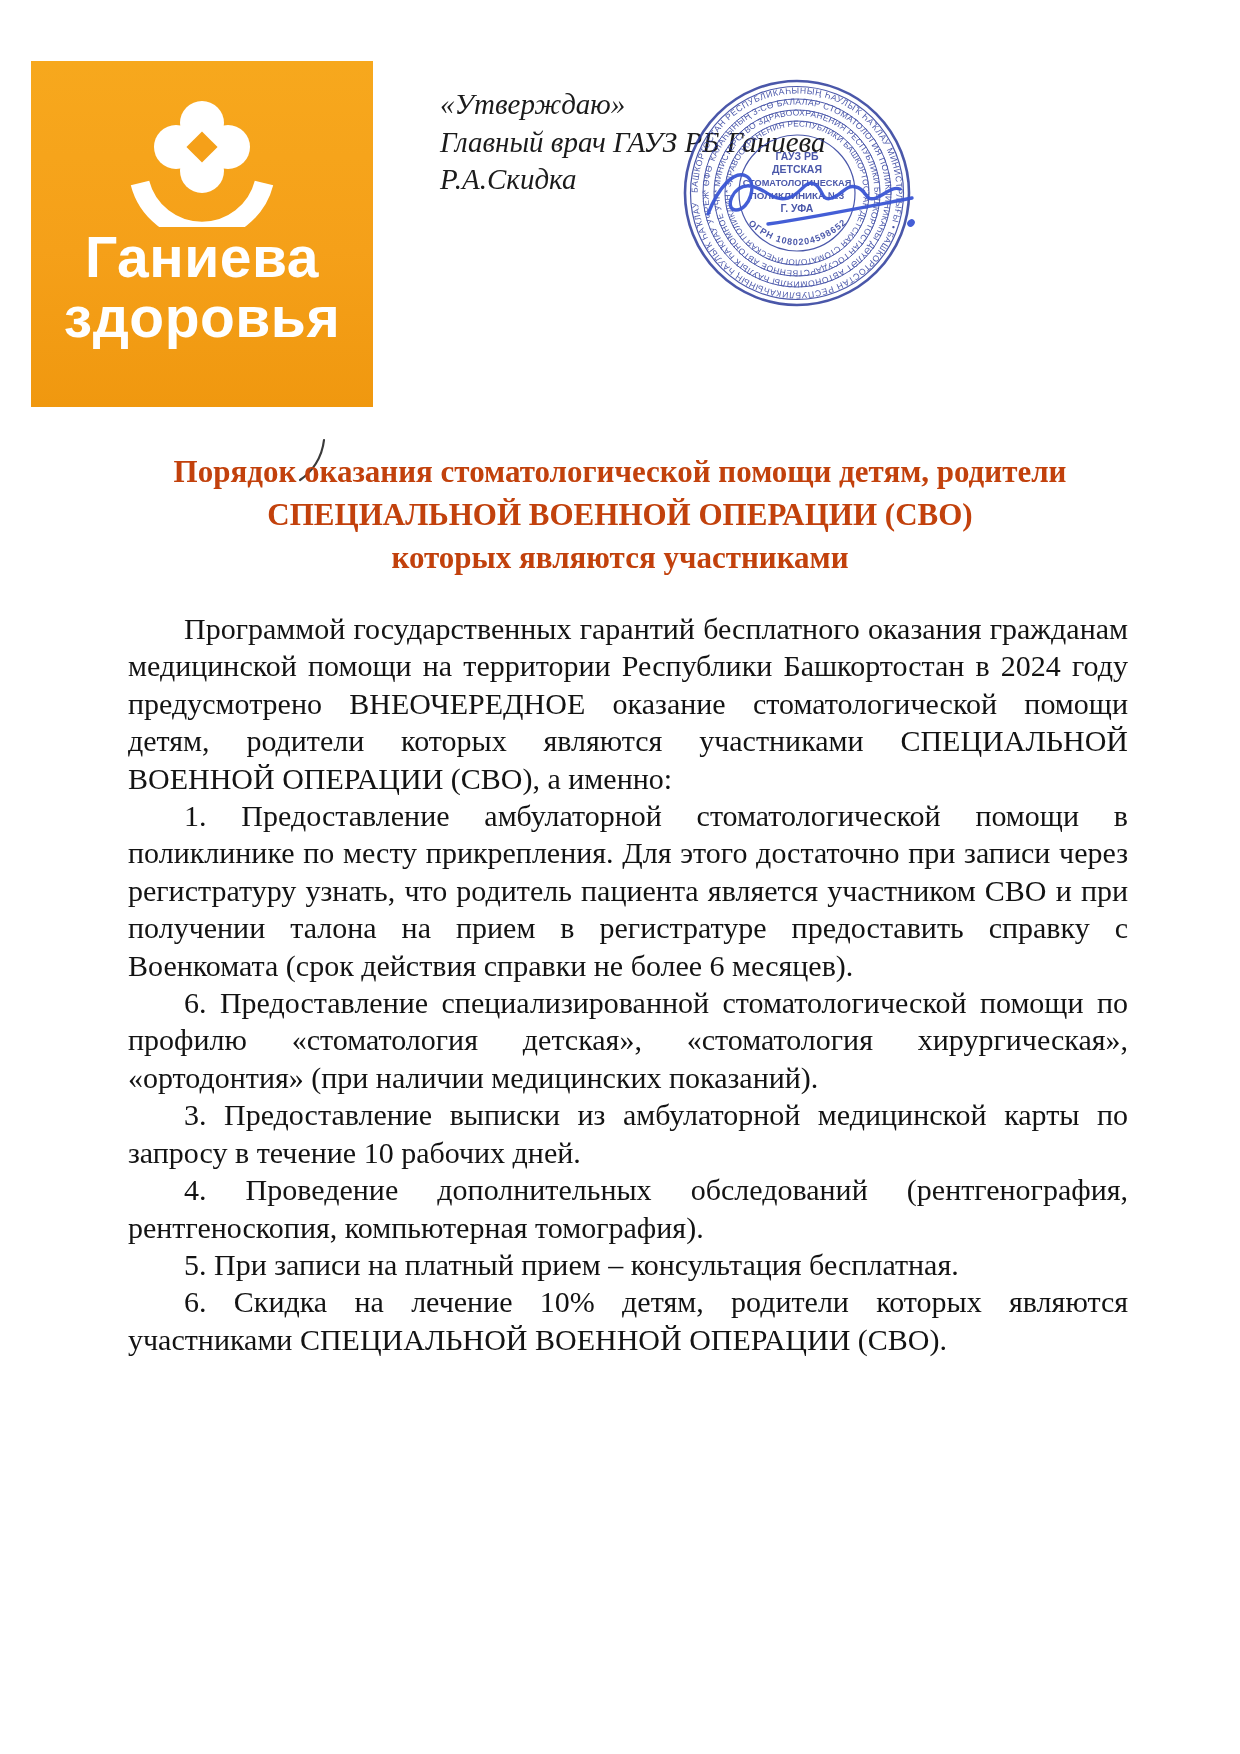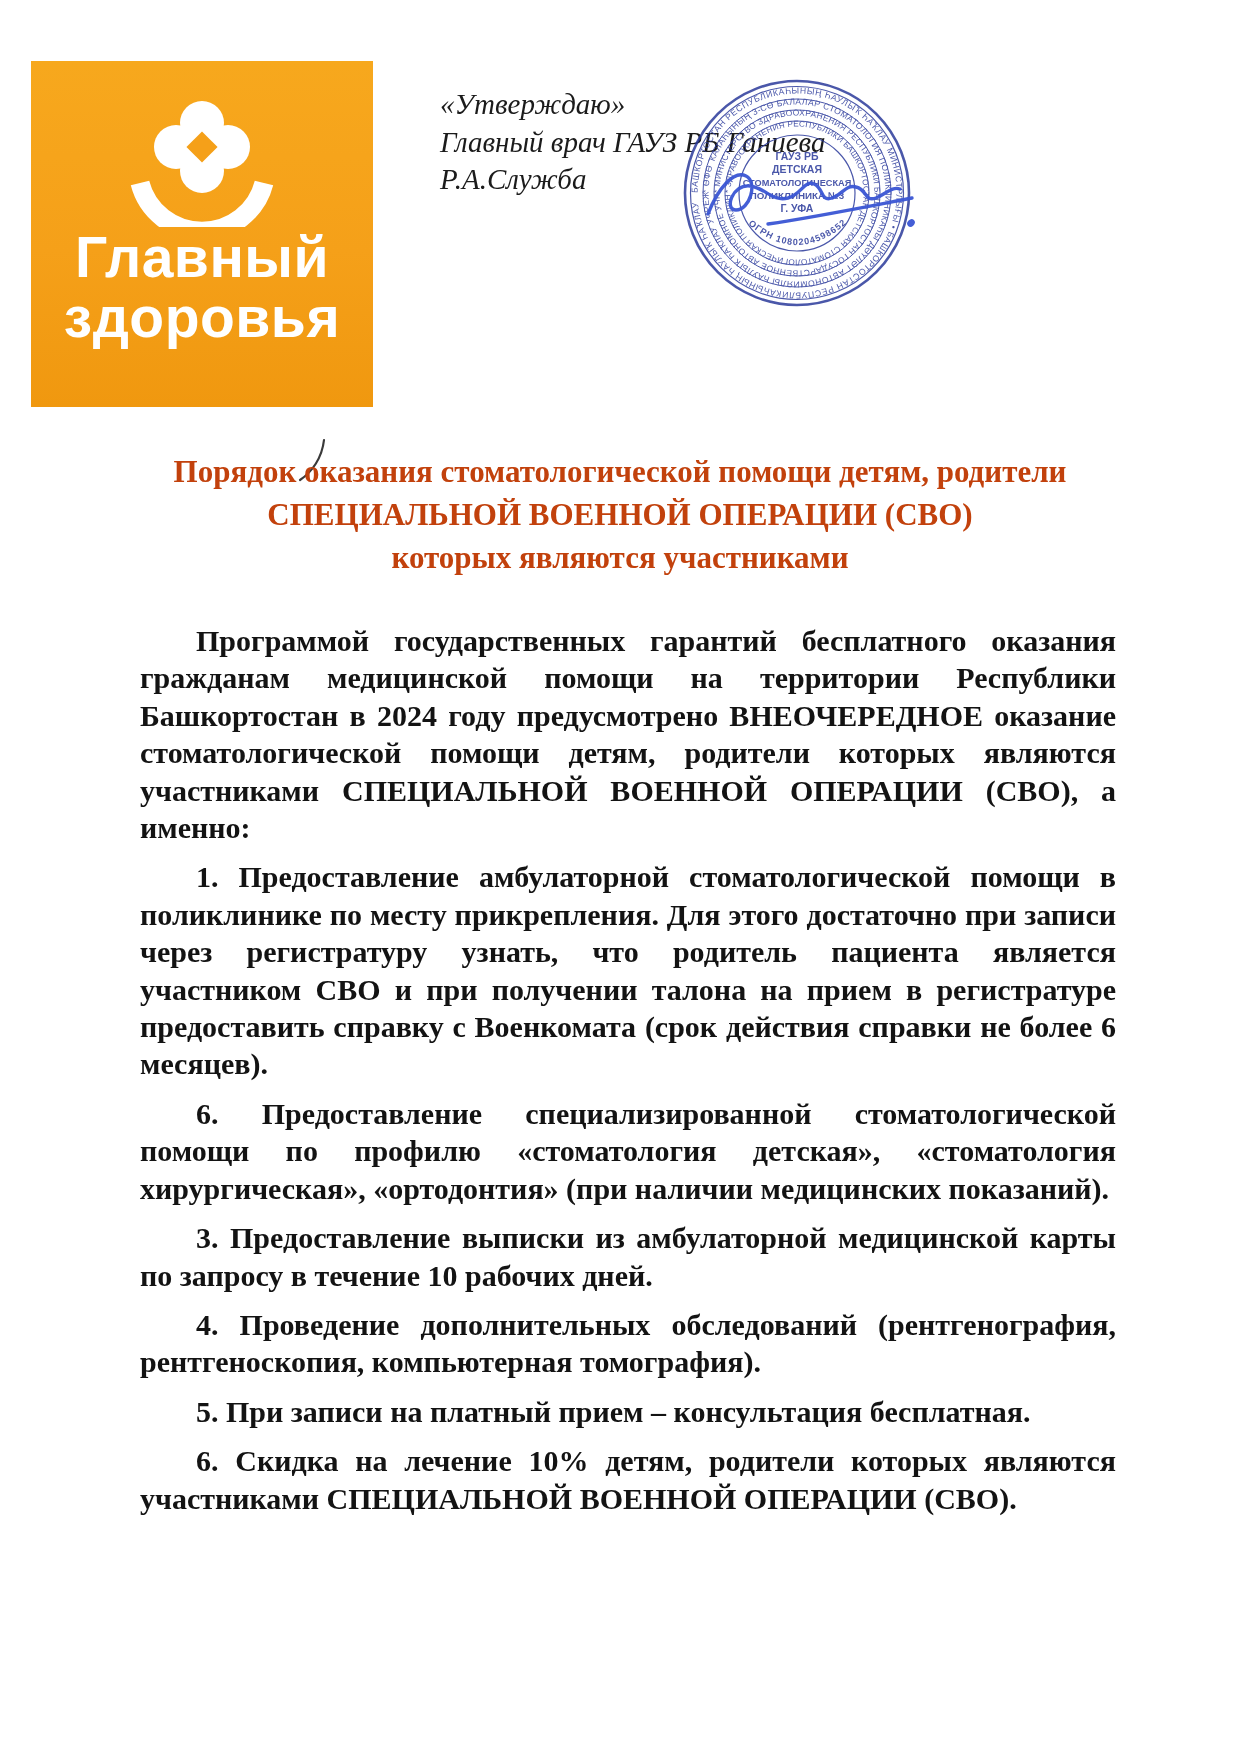--- a/index.html
+++ b/index.html
@@ -36,46 +36,46 @@
   
   .doc-title{
     position:absolute;left:70px;top:450px;width:1100px;text-align:center;
     font-weight:bold;font-size:31px;line-height:43px;color:#c2410c;
   }
   
   .doc-body{
     position:absolute;left:128px;top:610px;width:1000px;
     font-size:30px;line-height:37.4px;text-align:justify;color:#131313;
   }
-  .doc-body p{margin:12px;text-indent:56px;font-weight:bold;}
+  .doc-body p{margin:0;text-indent:56px;}
 </style>
 </head>
 <body>
 
 <div class="page">
 
   <div class="logo">
     <svg class="logo-icon" width="180" height="130" viewBox="0 0 180 130">
       <g fill="#ffffff">
         <circle cx="90" cy="26" r="22"></circle>
         <circle cx="64" cy="50" r="22"></circle>
         <circle cx="116" cy="50" r="22"></circle>
         <circle cx="90" cy="74" r="22"></circle>
       </g>
       <rect x="79" y="39" width="22" height="22" fill="#F5A019" transform="rotate(45 90 50)"></rect>
       <path d="M 28 86 A 64 64 0 0 0 152 86" stroke="#ffffff" stroke-width="19" fill="none"></path>
     </svg>
-    <div class="logo-text">Главный</div>
+    <div class="logo-text">Ганиева</div>
     <div class="logo-text">здоровья</div>
   </div>
 
   <div class="approval">
     <div>«Утверждаю»</div>
     <div>Главный врач ГАУЗ РБ Ганиева</div>
-    <div>Р.А.Служба</div>
+    <div>Р.А.Скидка</div>
   </div>
 
   <svg class="stamp" viewBox="0 0 230 230">
     <defs>
       <path id="ringA" d="M 15.5 115 A 99.5 99.5 0 1 1 214.5 115 A 99.5 99.5 0 1 1 15.5 115"></path>
       <path id="ringB" d="M 26.5 115 A 88.5 88.5 0 1 1 203.5 115 A 88.5 88.5 0 1 1 26.5 115"></path>
       <path id="ringC" d="M 37.5 115 A 77.5 77.5 0 1 1 192.5 115 A 77.5 77.5 0 1 1 37.5 115"></path>
       <path id="ringD" d="M 48.5 115 A 66.5 66.5 0 1 1 181.5 115 A 66.5 66.5 0 1 1 48.5 115"></path>
       <path id="ogrnArc" d="M 66 146 Q 115 188 164 146"></path>
     </defs>

